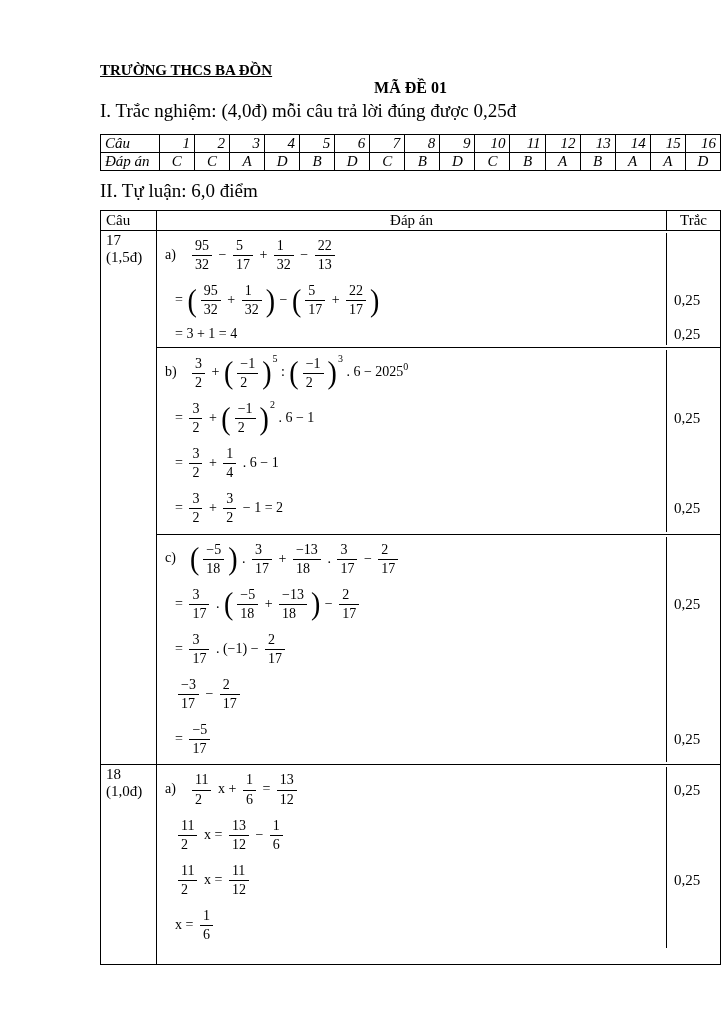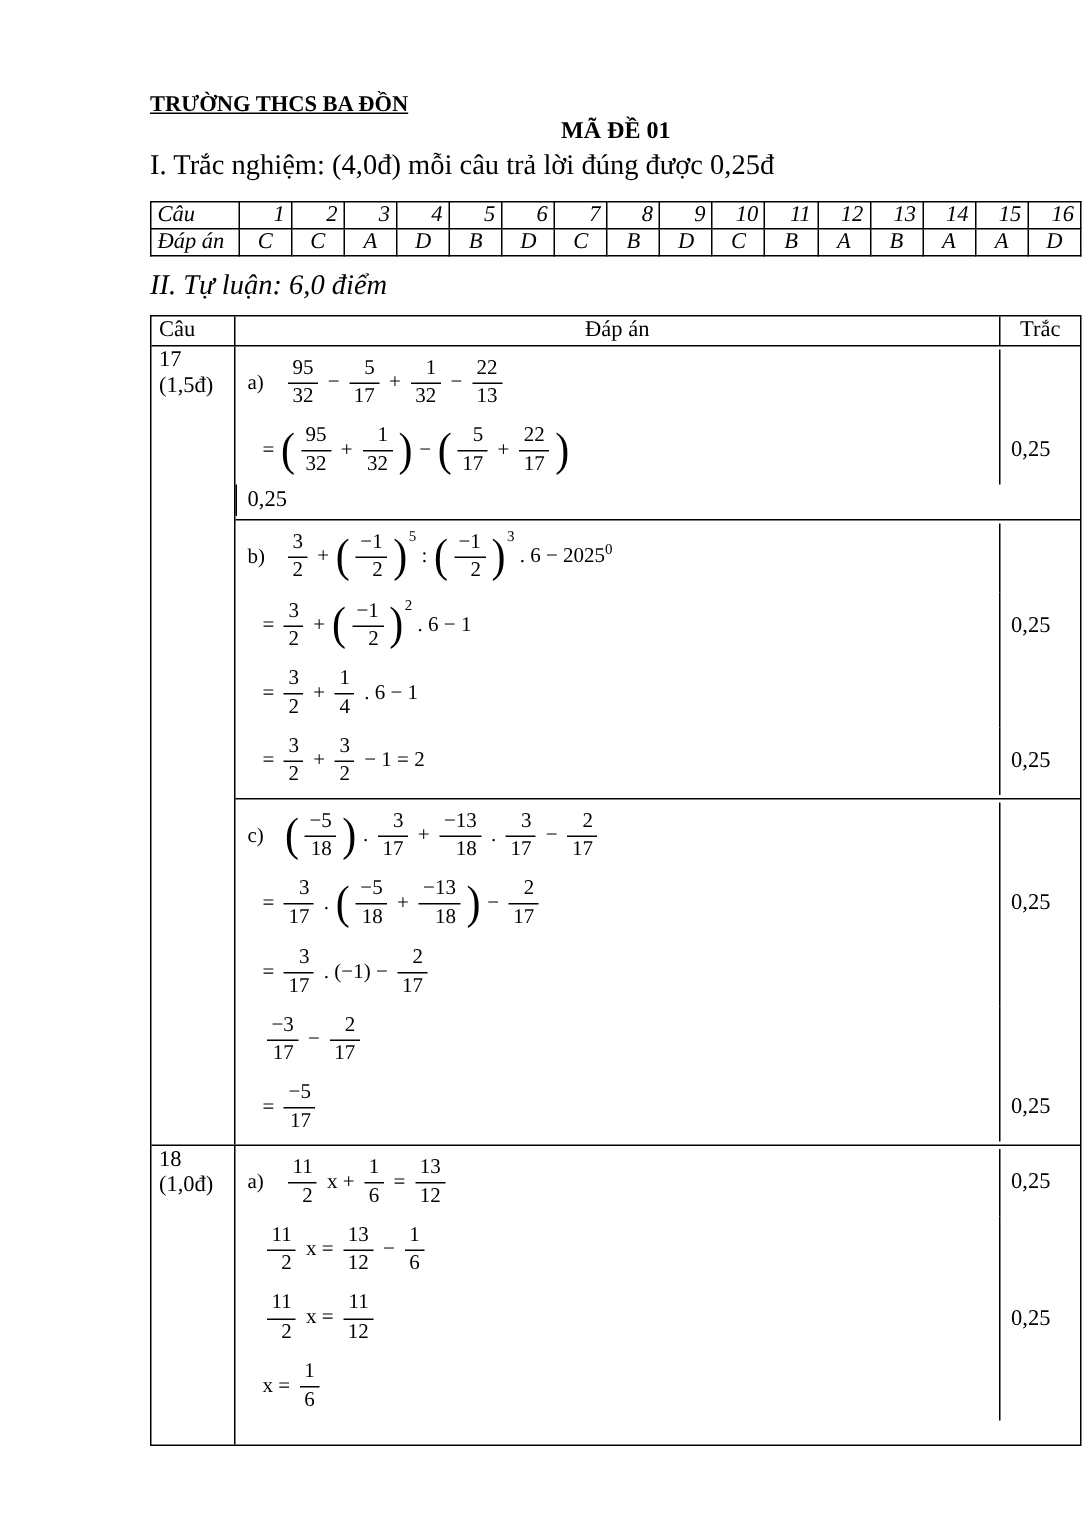--- a/index.html
+++ b/index.html
@@ -18,21 +18,21 @@
   .sec { font-size:19px; margin-top:3px; }
 
   
   #mc-table { border-collapse:collapse; width:100%; margin-top:12px;
               font-style:italic; font-size:15px; }
   #mc-table td { border:1px solid #000; padding:0 4px; vertical-align:top; }
   #mc-table td.label-cell { width:52px; text-align:left; }
   #mc-table td.num-cell { text-align:right; width:31px; }
   #mc-table td.ans-cell { text-align:center; width:31px; }
 
-  .sec2 { margin-top:9px;font-style:italic; }
+  .sec2 { margin-top:9px; }
 
   
   .t2 { border:1px solid #000; margin-top:8px; font-size:15px; }
   .t2-hrow { display:flex; border-bottom:1px solid #000; }
   .cau-cell { width:56px; border-right:1px solid #000; padding:1px 5px; flex-shrink:0; }
   .dapan-h { flex:1; text-align:center; padding:1px 0; }
   .diem-h { width:54px; border-left:1px solid #000; text-align:center; padding:1px 0; flex-shrink:0; }
   .t2-row { display:flex; border-bottom:1px solid #000; }
   #essay-body .t2-row:last-child { border-bottom:none; }
   .parts-col { flex:1; display:flex; flex-direction:column; }
@@ -40,21 +40,21 @@
   .part:last-child { border-bottom:none; }
   #essay-body .t2-row:last-child .part:last-child { padding-bottom:16px; }
   .mline { display:flex; align-items:stretch; }
   .mcontent { flex:1; padding:3px 6px 3px 8px; font-size:14px; }
   .mcontent.cont { padding-left:18px; }
   .mlabel { display:inline-block; width:24px; }
   .pt-cell { width:54px; flex-shrink:0; border-left:1px solid #000;
              padding:2px 0 2px 7px; display:flex; align-items:center; font-size:15px; }
 
   
-  .frac { display:inline-block; vertical-align:middle; text-align:right;
+  .frac { display:inline-block; vertical-align:middle; text-align:left;
           margin:2px 3px; line-height:1.15; }
   .frac .fnum { display:block; padding:0 3px 1px; border-bottom:1px solid #000; }
   .frac .fden { display:block; padding:1px 3px 0; }
   .bigp { display:inline-block; font-size:28px; vertical-align:middle;
           line-height:1; transform:scaleY(1.12); margin:0 1px; }
   .msup { font-size:10px; vertical-align:super; }
   .msup.hi { vertical-align:14px; }
 </style>
 </head>
 <body>
@@ -125,20 +125,21 @@
             <div class="part">
               <div class="mline">
                 <div class="mcontent"><span class="mlabel">a)</span><span class="frac"><span class="fnum">95</span><span class="fden">32</span></span> − <span class="frac"><span class="fnum">5</span><span class="fden">17</span></span> + <span class="frac"><span class="fnum">1</span><span class="fden">32</span></span> − <span class="frac"><span class="fnum">22</span><span class="fden">13</span></span></div>
                 <div class="pt-cell"></div>
               </div>
               <div class="mline">
                 <div class="mcontent cont">= <span class="bigp">(</span><span class="frac"><span class="fnum">95</span><span class="fden">32</span></span> + <span class="frac"><span class="fnum">1</span><span class="fden">32</span></span><span class="bigp">)</span> − <span class="bigp">(</span><span class="frac"><span class="fnum">5</span><span class="fden">17</span></span> + <span class="frac"><span class="fnum">22</span><span class="fden">17</span></span><span class="bigp">)</span></div>
                 <div class="pt-cell">0,25</div>
               </div>
               <div class="mline">
+                <div class="mcontent cont">= 3 + 1 = 4</div>
                 <div class="pt-cell">0,25</div>
               </div>
             </div>
             <div class="part">
               <div class="mline">
                 <div class="mcontent"><span class="mlabel">b)</span><span class="frac"><span class="fnum">3</span><span class="fden">2</span></span> + <span class="bigp">(</span><span class="frac"><span class="fnum">−1</span><span class="fden">2</span></span><span class="bigp">)</span><span class="msup hi">5</span> : <span class="bigp">(</span><span class="frac"><span class="fnum">−1</span><span class="fden">2</span></span><span class="bigp">)</span><span class="msup hi">3</span> . 6 − 2025<span class="msup">0</span></div>
                 <div class="pt-cell"></div>
               </div>
               <div class="mline">
                 <div class="mcontent cont">= <span class="frac"><span class="fnum">3</span><span class="fden">2</span></span> + <span class="bigp">(</span><span class="frac"><span class="fnum">−1</span><span class="fden">2</span></span><span class="bigp">)</span><span class="msup hi">2</span> . 6 − 1</div>

